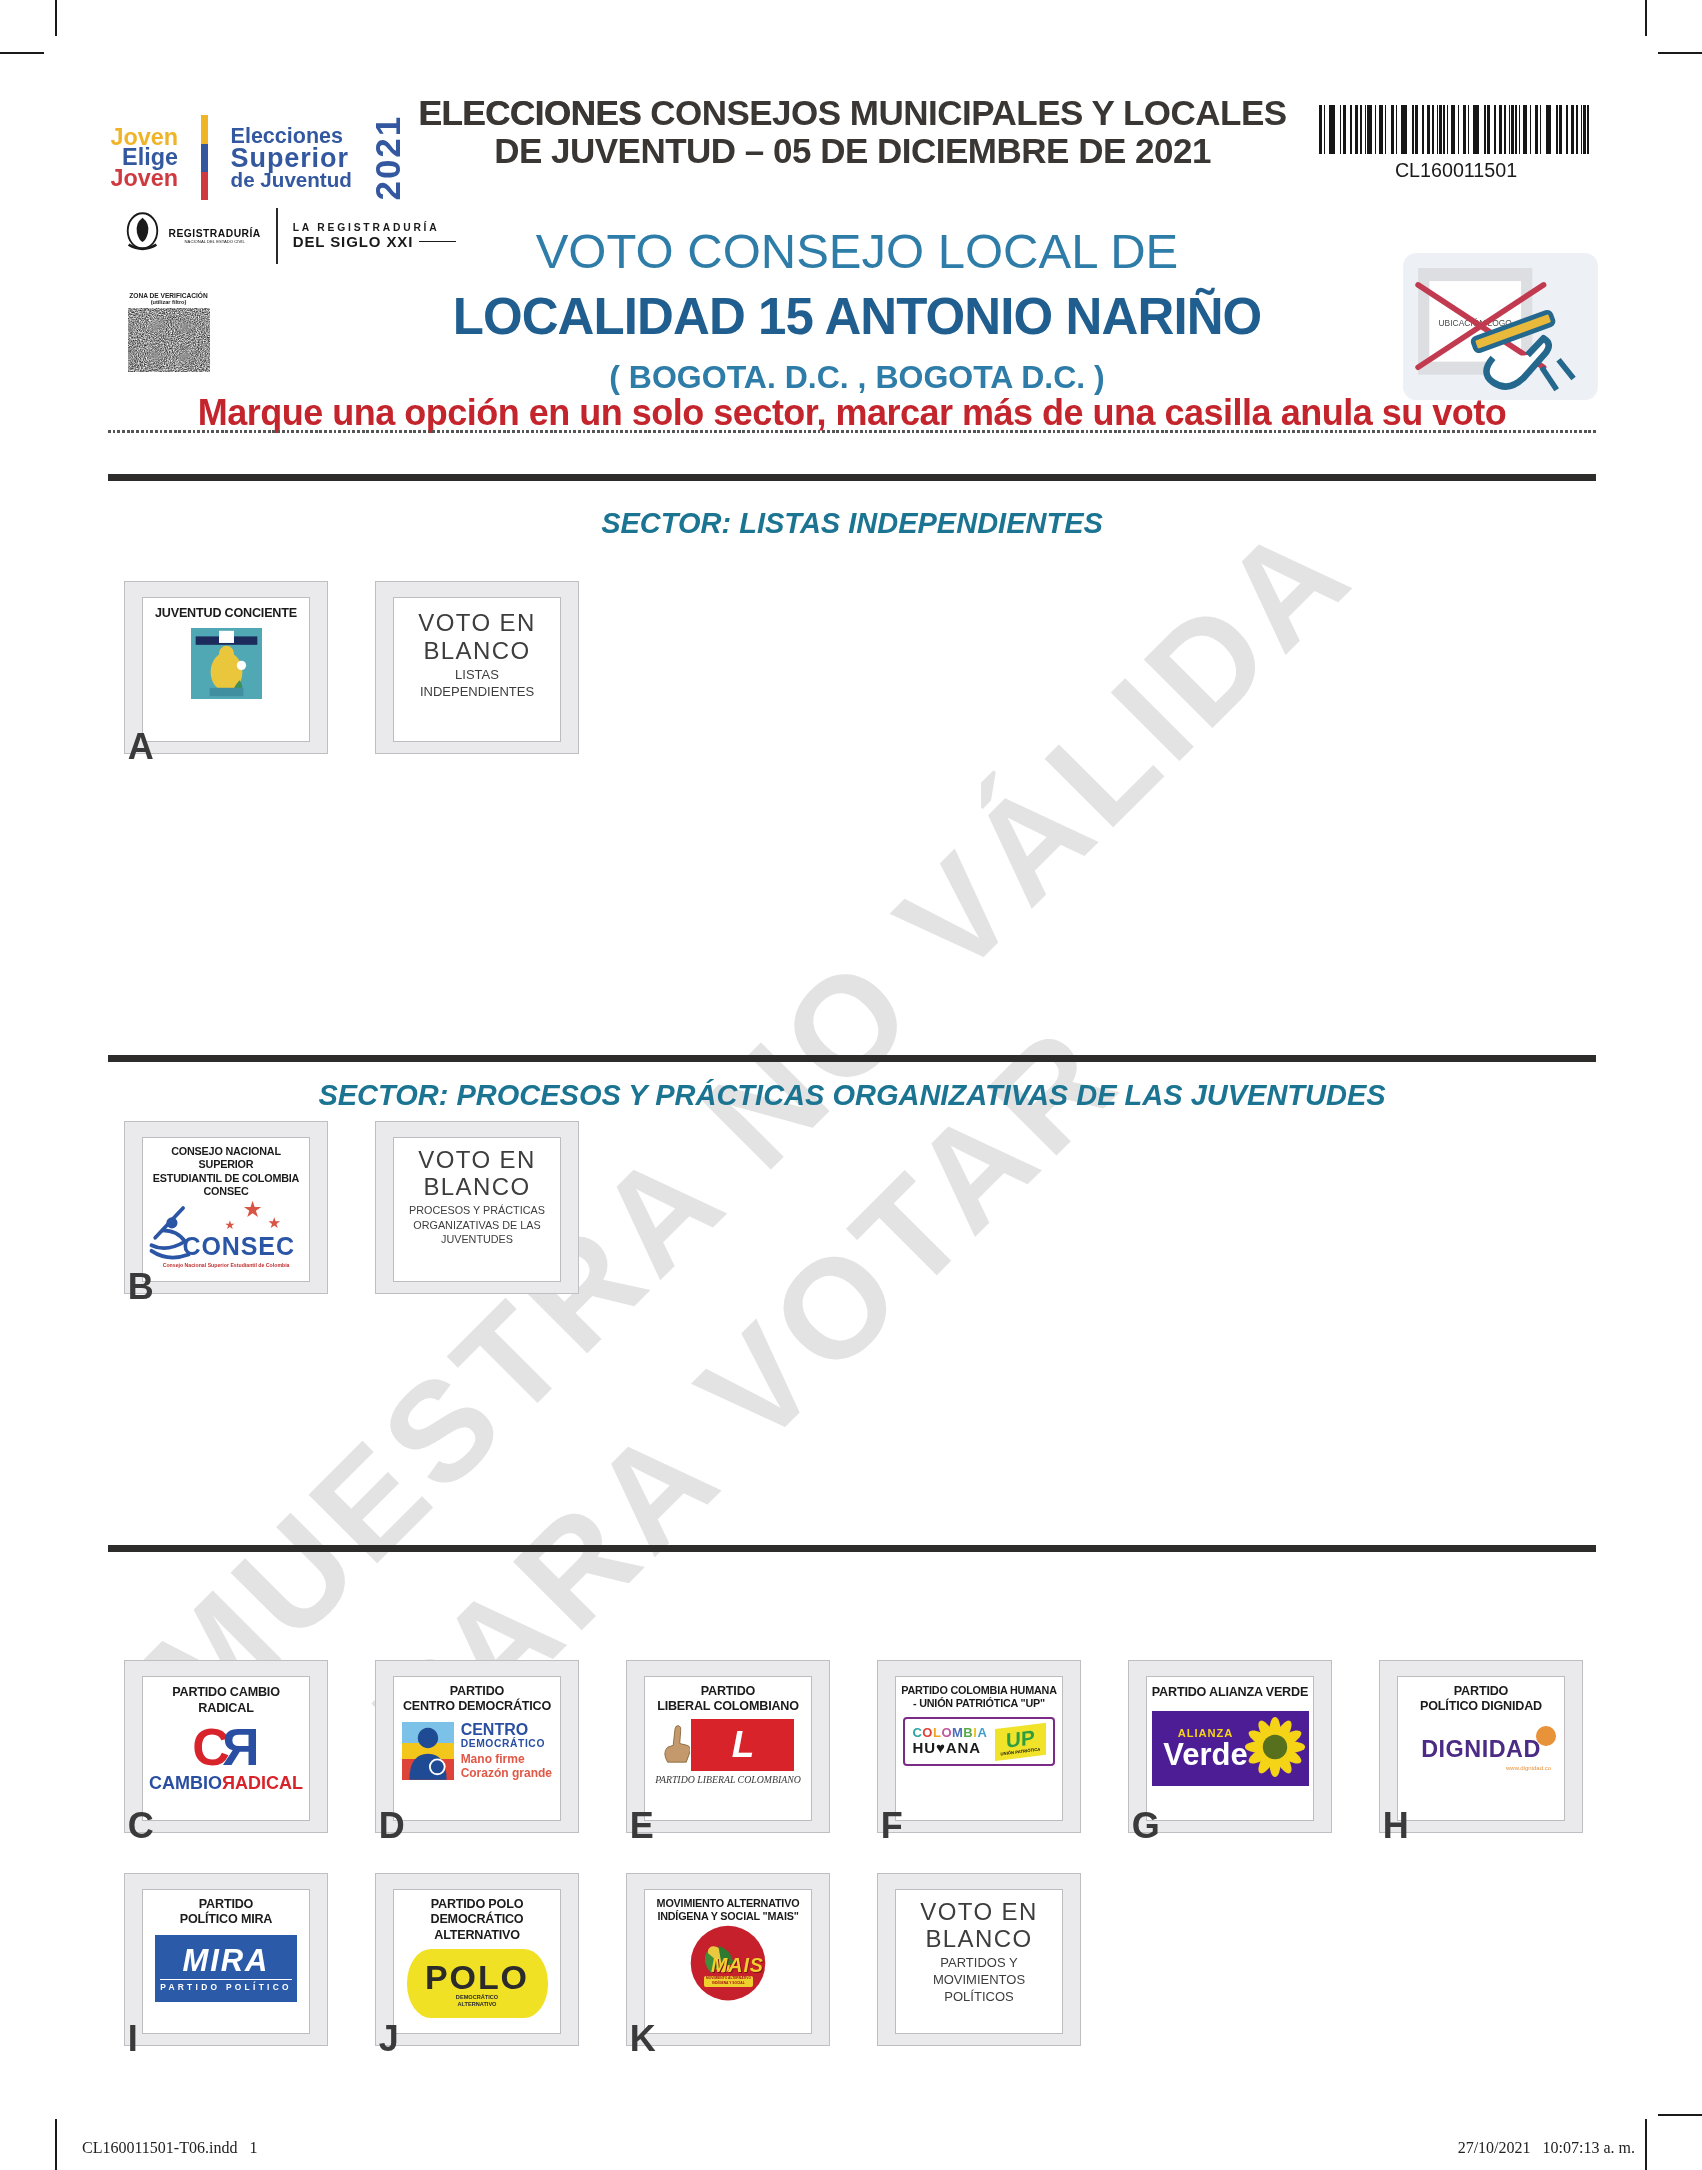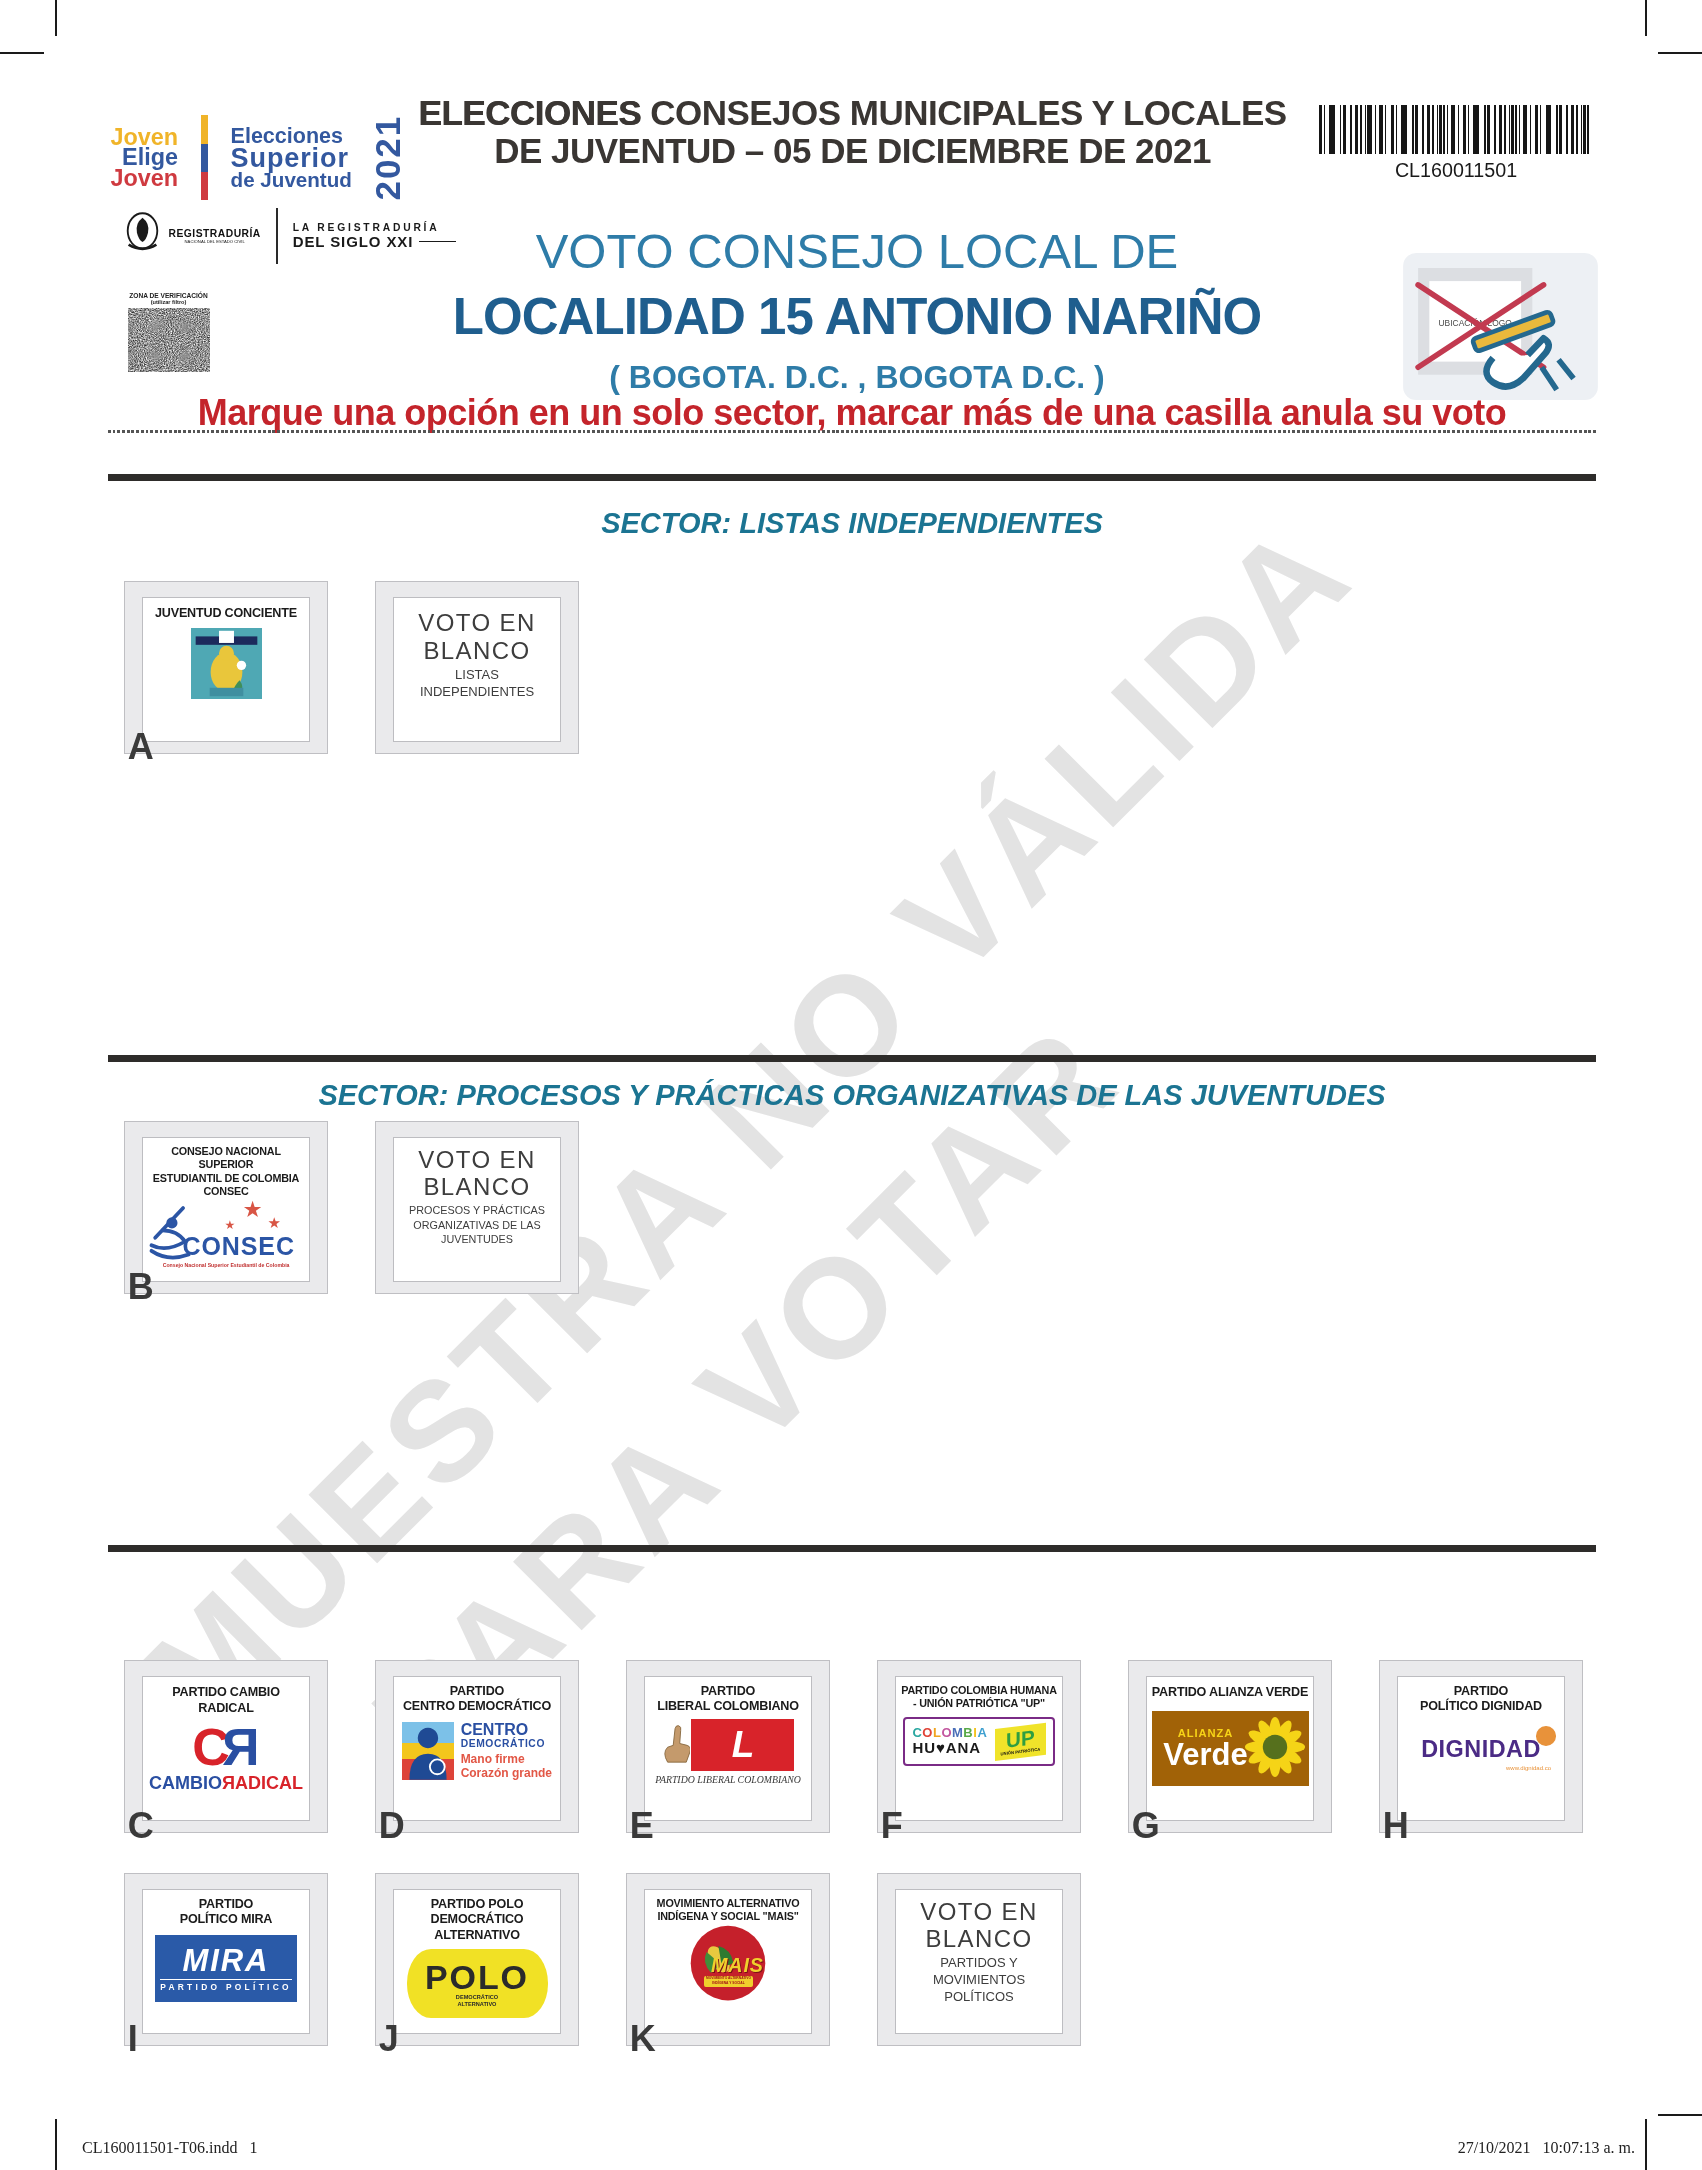--- a/index.html
+++ b/index.html
@@ -117,21 +117,21 @@
   
   .fbox{border:2.8px solid #7a2b86;border-radius:4px;padding:6.6px 7.5px;display:flex;
         align-items:center;gap:7.5px;margin-top:6.6px;}
   .colombia{font-weight:900;font-size:13px;letter-spacing:0.5px;line-height:1;}
   .humana{font-weight:900;font-size:15px;color:#1a1a1a;letter-spacing:0.9px;line-height:1.2;}
   .upflag{background:#f0e32a;padding:2.8px 5.6px 3.7px;transform:skewY(-7deg);text-align:center;}
   .up{color:#2f9e41;font-weight:900;font-size:20.6px;line-height:1;}
   .upsub{font-size:4.2px;font-weight:900;color:#111;white-space:nowrap;}
   
   .logoG{display:flex;align-items:center;justify-content:center;margin-top:9.4px;
-         width:157px;height:75px;background:#a16207;}
+         width:157px;height:75px;background:#4c1d95;}
   .gtxt{text-align:center;margin-right:-3.7px;}
   .g1{font-size:11.2px;font-weight:900;color:#f7d417;letter-spacing:0.9px;}
   .g2{font-size:31px;font-weight:800;color:#fff;line-height:1;}
   .sunflower{margin-right:-9.4px;}
   
   .dig{position:relative;display:inline-block;font-size:23.4px;font-weight:900;color:#4b2b85;
        letter-spacing:0.5px;margin-top:20.6px;}
   .digdot{position:absolute;right:-15px;top:-9.4px;width:19.7px;height:19.7px;border-radius:50%;background:#e8923a;}
   .digsub{font-size:6px;color:#e8923a;margin-top:1.9px;align-self:flex-end;margin-right:13px;}
   

